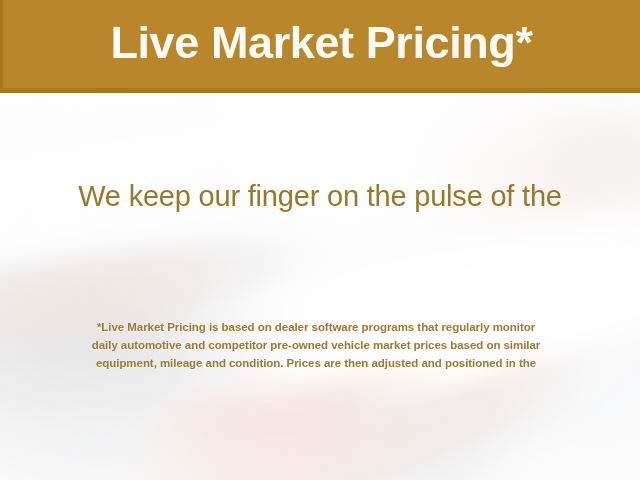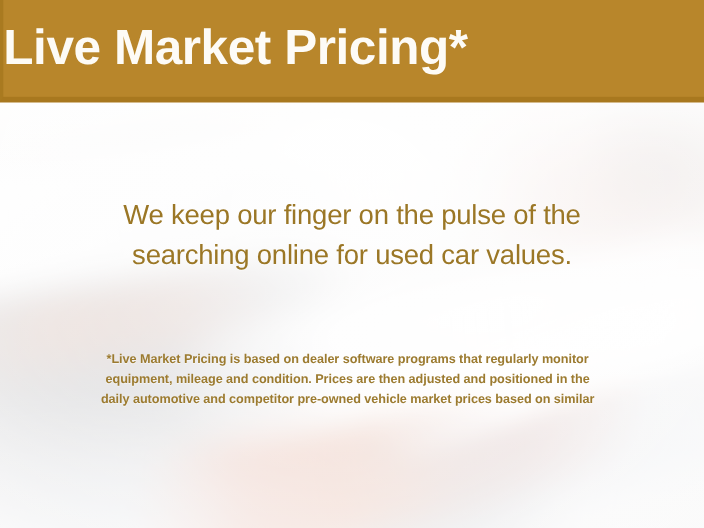--- a/index.html
+++ b/index.html
@@ -139,21 +139,21 @@
   
   .banner {
     position:absolute;
     left:0; top:0;
     width:640px; height:93px;
     background:#b8862b;
     border-bottom:5px solid #a8781f;
     border-left:3px solid #a97a20;
     display:flex;
     align-items:center;
-    justify-content:flex-start;
+    justify-content:center;
     z-index:5;
   }
   .banner-title {
     color:#fdfbf6;
     font-size:45px;
     font-weight:bold;
     letter-spacing:-0.4px;
     line-height:1;
     white-space:nowrap;
     margin-top:-4px;
@@ -166,21 +166,21 @@
     width:640px; height:387px;
     z-index:6;
   }
 
   .headline {
     position:absolute;
     left:0; top:85px;
     width:640px;
     text-align:center;
     color:#9b7726;
-    font-size:25px;
+    font-size:29px;
     line-height:36px;
     letter-spacing:-0.2px;
     text-shadow:0 1px 1px rgba(255,255,255,.55);
   }
   .headline .ln { display:block; white-space:nowrap; }
 
   .disclaimer {
     position:absolute;
     left:0; top:225px;
     width:632px;
@@ -217,23 +217,22 @@
   </div>
 
   <div class="banner">
     <div class="banner-title">Live Market Pricing*</div>
   </div>
 
   <div class="content">
 
     <div class="headline">
       <span class="ln">We keep our finger on the pulse of the</span>
-      <span class="ln">searching online for used car values.</span>
     </div>
 
     <div class="disclaimer">
       <span class="ln">*Live Market Pricing is based on dealer software programs that regularly monitor</span>
+      <span class="ln">daily automotive and competitor pre-owned vehicle market prices based on similar</span>
       <span class="ln">equipment, mileage and condition. Prices are then adjusted and positioned in the</span>
-      <span class="ln">daily automotive and competitor pre-owned vehicle market prices based on similar</span>
     </div>
 
   </div>
 </div>
 
 </body></html>

